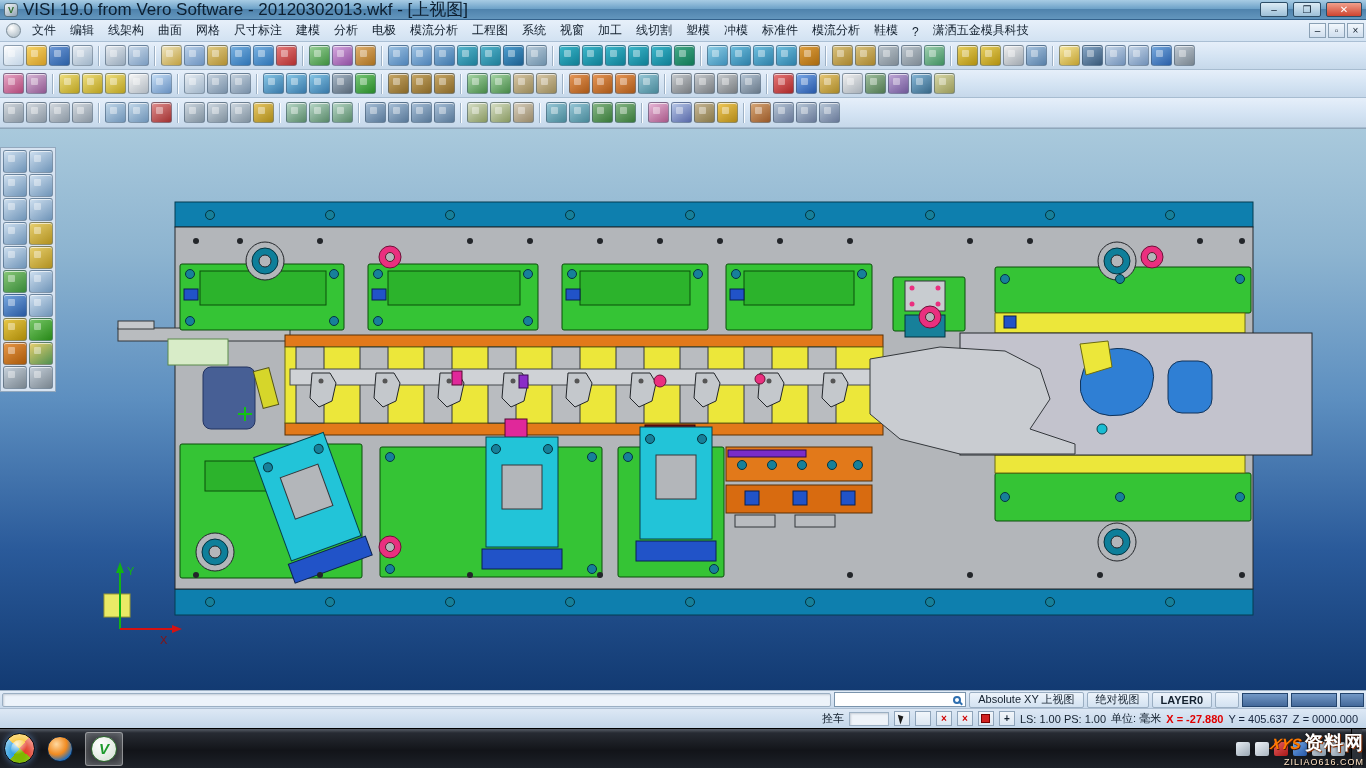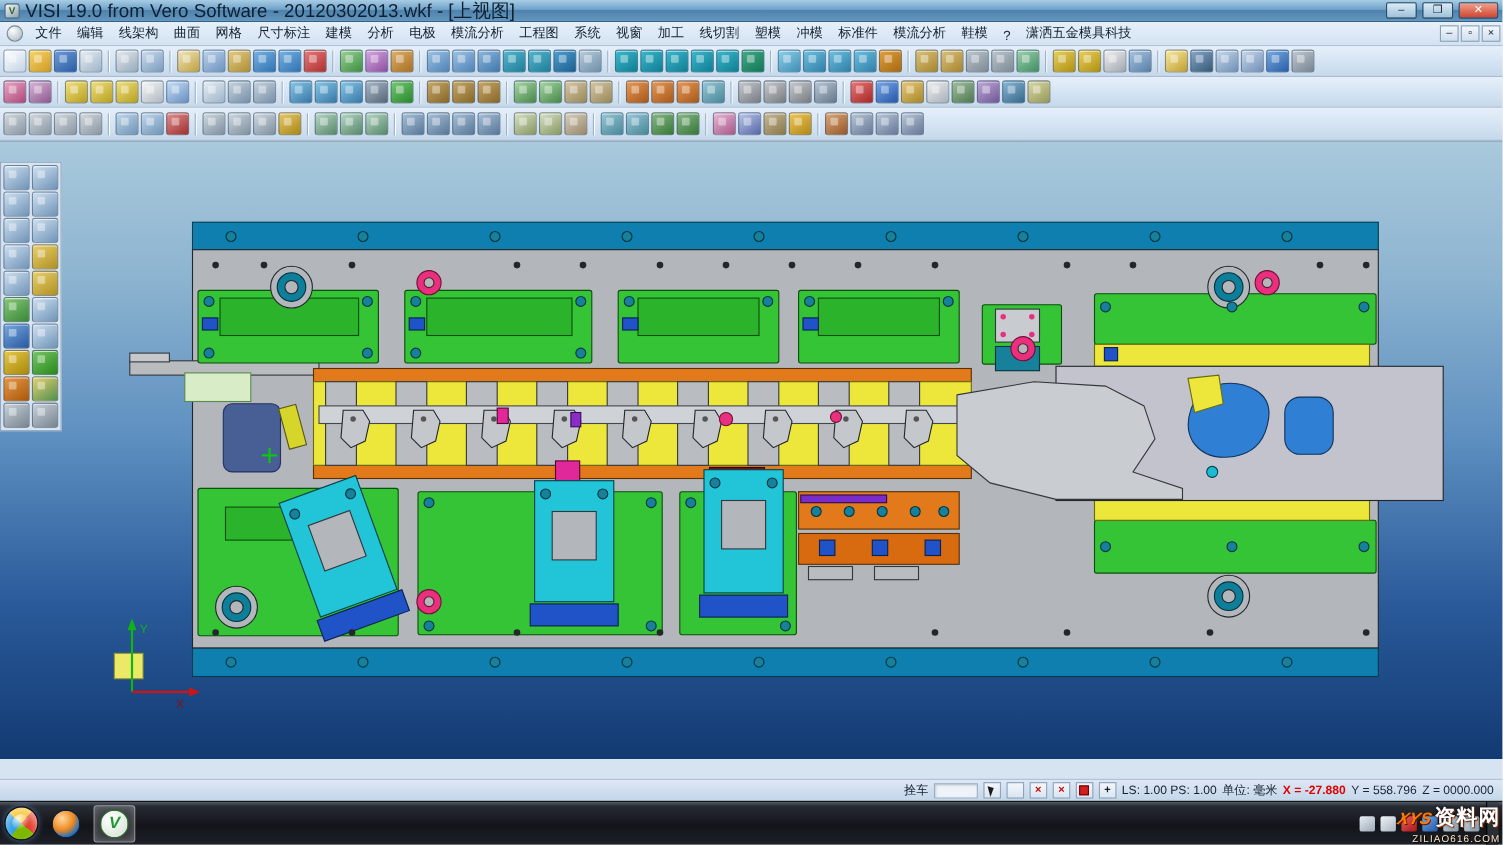--- a/index.html
+++ b/index.html
@@ -552,20 +552,34 @@
         <span class="tb-icon" style="background: linear-gradient(145deg, rgb(207, 224, 240), rgb(111, 148, 184));"></span>
         <span class="tb-icon" style="background: linear-gradient(145deg, rgb(232, 200, 72), rgb(168, 136, 8));"></span>
         <span class="tb-icon" style="background: linear-gradient(145deg, rgb(120, 200, 104), rgb(40, 136, 24));"></span>
         <span class="tb-icon" style="background: linear-gradient(145deg, rgb(232, 152, 72), rgb(168, 88, 8));"></span>
         <span class="tb-icon" style="background: linear-gradient(145deg, rgb(232, 208, 112), rgb(80, 144, 80));"></span>
         <span class="tb-icon" style="background: linear-gradient(145deg, rgb(200, 210, 220), rgb(120, 132, 142));"></span>
         <span class="tb-icon" style="background: linear-gradient(145deg, rgb(200, 210, 220), rgb(120, 132, 142));"></span>
       </div>
   </div>
 
+  <div class="status1">
+    <div class="prompt-field"></div>
+    <div class="search-box">
+      <input placeholder="" style="">
+      <span class="mag"></span>
+    </div>
+    <div class="status-btn">Absolute XY 上视图</div>
+    <div class="status-btn">绝对视图</div>
+    <div class="status-btn layer-btn">LAYER0</div>
+    <div class="status-btn blank-cell"></div>
+    <div class="blue-cell" style="width:46px"></div>
+    <div class="blue-cell" style="width:46px"></div>
+    <div class="blue-cell" style="width:24px"></div>
+  </div>
 
   <div class="status2">
     <div class="flex-spacer"></div>
     <span>拴车</span>
     <div class="snap-field"></div>
     <div class="mini">
         <span class="cursor-shape"></span>
       </div>
     <div class="mini"></div>
     <div class="mini">
@@ -576,21 +590,21 @@
       </div>
     <div class="mini">
         <span class="flag-tile"></span>
       </div>
     <div class="mini">
         <span>+</span>
       </div>
     <span>LS: 1.00 PS: 1.00</span>
     <span>单位: 毫米</span>
     <span class="coord-x">X = -27.880</span>
-    <span class="coord">Y = 558.796</span>
+    <span class="coord">Y = 405.637</span>
     <span class="coord">Z = 0000.000</span>
   </div>
 
   <div class="taskbar">
     <div class="start-orb"></div>
     <div class="task-app">
       <div class="globe-ico"></div>
     </div>
     <div class="task-app active">
       <div class="visi-ico">V</div>

